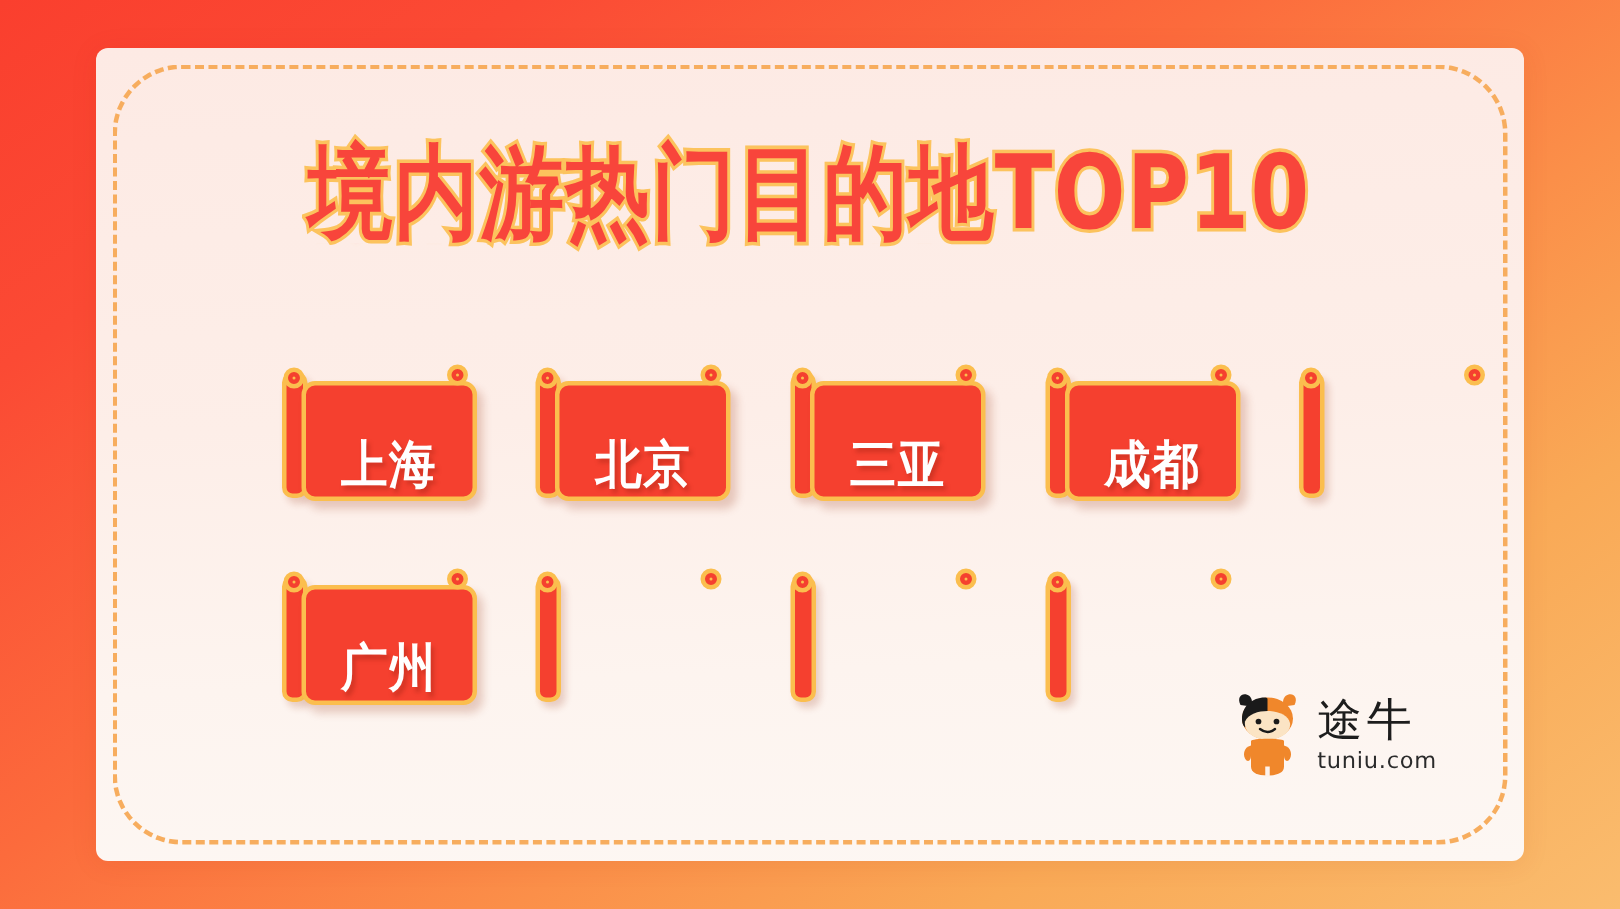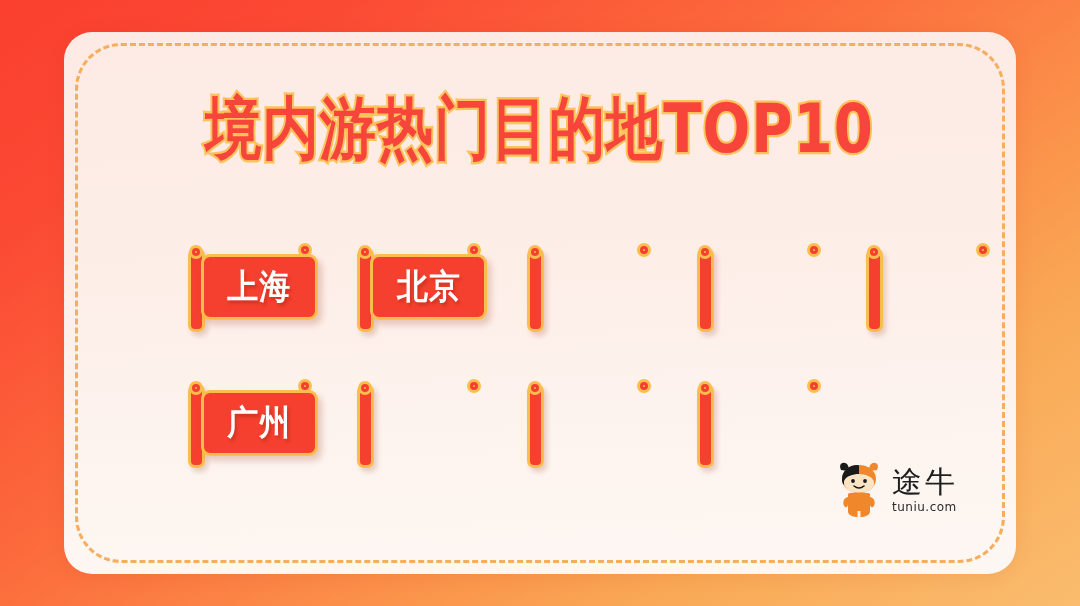--- a/index.html
+++ b/index.html
@@ -26,21 +26,21 @@
         #fabc6e 100%);
   }
 
   
   .card {
     position: absolute;
     left: 64px;
     top: 32px;
     width: 952px;
     height: 542px;
-    border-radius: 28px;
+    border-radius: 8px;
     background: linear-gradient(178deg, #fdeae4 0%, #fdeee8 45%, #fdf4ef 75%, #fdf7f3 100%);
     box-shadow: 0 2px 18px rgba(180, 50, 20, 0.10);
   }
   .card-dash {
     position: absolute;
     left: 11px;
     top: 11px;
     right: 11px;
     bottom: 11px;
     border-radius: 46px;
@@ -150,27 +150,27 @@
     height: 2px;
     border-radius: 50%;
     background: #fbbe4e;
   }
   
   .tag-body {
     position: absolute;
     left: 13px;
     top: 0;
     right: 0;
-    height: 66px;
+    height: 80px;
     background: #f5402f;
     border: 3px solid #fbbe4e;
     border-radius: 9px;
     box-sizing: border-box;
     display: flex;
-    align-items: center;
+    align-items: flex-end;
     justify-content: center;
     box-shadow: 4px 5px 6px rgba(150, 50, 20, 0.22);
     z-index: 2;
   }
   
   .tag-curl-right {
     position: absolute;
     right: 6px;
     top: -11px;
     width: 14px;
@@ -226,21 +226,21 @@
   .logo-cn {
     font-family: "DejaVu Sans", "Liberation Sans", sans-serif;
     font-size: 30px;
     font-weight: 400;
     color: #1d1d1d;
     letter-spacing: 3px;
   }
   .logo-en {
     margin-top: 4px;
     font-family: "DejaVu Sans", "Liberation Sans", sans-serif;
-    font-size: 12px;
+    font-size: 15px;
     font-weight: 400;
     color: #2b2b2b;
     letter-spacing: 0.5px;
   }
 </style>
 </head>
 <body>
 
 <div class="stage">
 
@@ -271,26 +271,32 @@
         <div class="tag-curl-right"></div>
         <div class="tag-body">
           <span class="tag-label">北京</span>
         </div>
       </div>
 
       <div class="tag">
         <div class="tag-roll"></div>
         <div class="tag-curl-left"></div>
         <div class="tag-curl-right"></div>
-      </div>
-
-      <div class="tag">
-        <div class="tag-roll"></div>
-        <div class="tag-curl-left"></div>
-        <div class="tag-curl-right"></div>
+        <div class="tag-body">
+          <span class="tag-label">三亚</span>
+        </div>
+      </div>
+
+      <div class="tag">
+        <div class="tag-roll"></div>
+        <div class="tag-curl-left"></div>
+        <div class="tag-curl-right"></div>
+        <div class="tag-body">
+          <span class="tag-label">成都</span>
+        </div>
       </div>
 
       <div class="tag">
         <div class="tag-roll"></div>
         <div class="tag-curl-left"></div>
         <div class="tag-curl-right"></div>
       </div>
 
       <div class="tag">
         <div class="tag-roll"></div>

